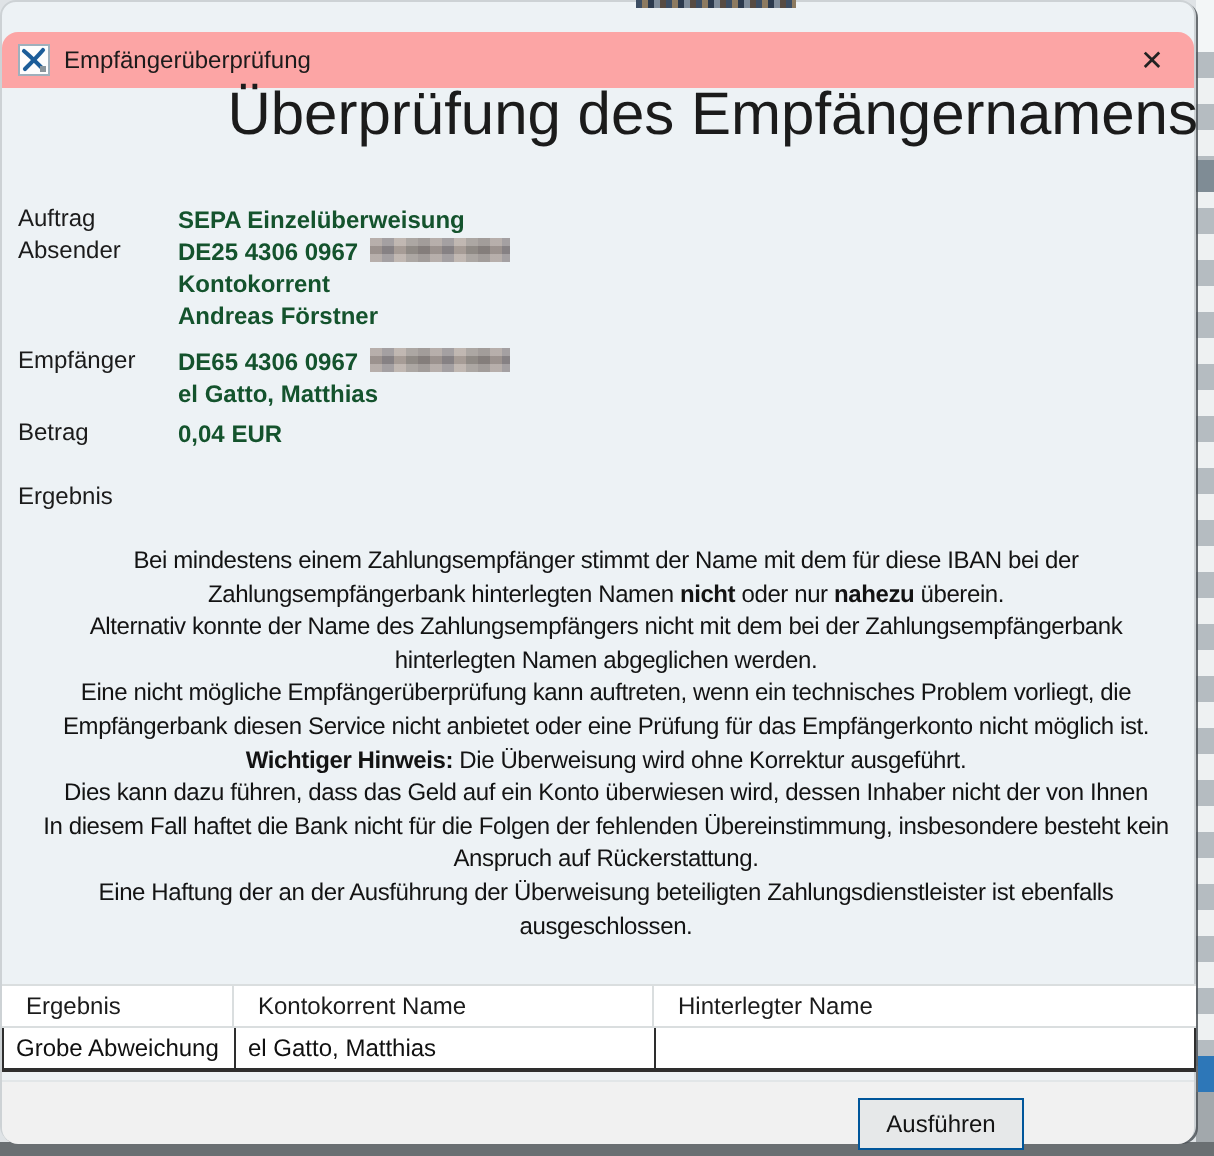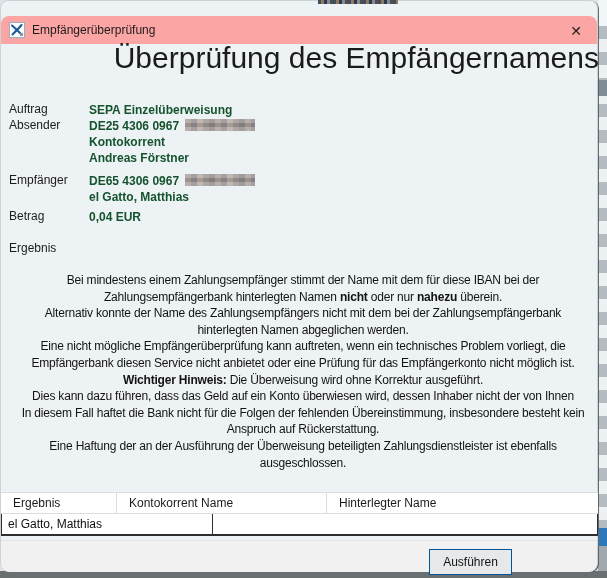--- a/index.html
+++ b/index.html
@@ -143,20 +143,21 @@
       </div>
 
     <div class="rtable">
       <div class="thead">
           <div class="th c0">Ergebnis</div>
           <div class="th c1">Kontokorrent Name</div>
           <div class="th c2">Hinterlegter Name</div>
         </div>
       <div>
           <div class="trow">
+            <div class="td c0">Grobe Abweichung</div>
             <div class="td c1">el Gatto, Matthias</div>
             <div class="td c2"></div>
           </div>
         </div>
     </div>
 
     <div class="footer">
       <div class="btn btn-exec">Ausführen</div>
       <div class="btn btn-cancel">Abbrechen</div>
     </div>

